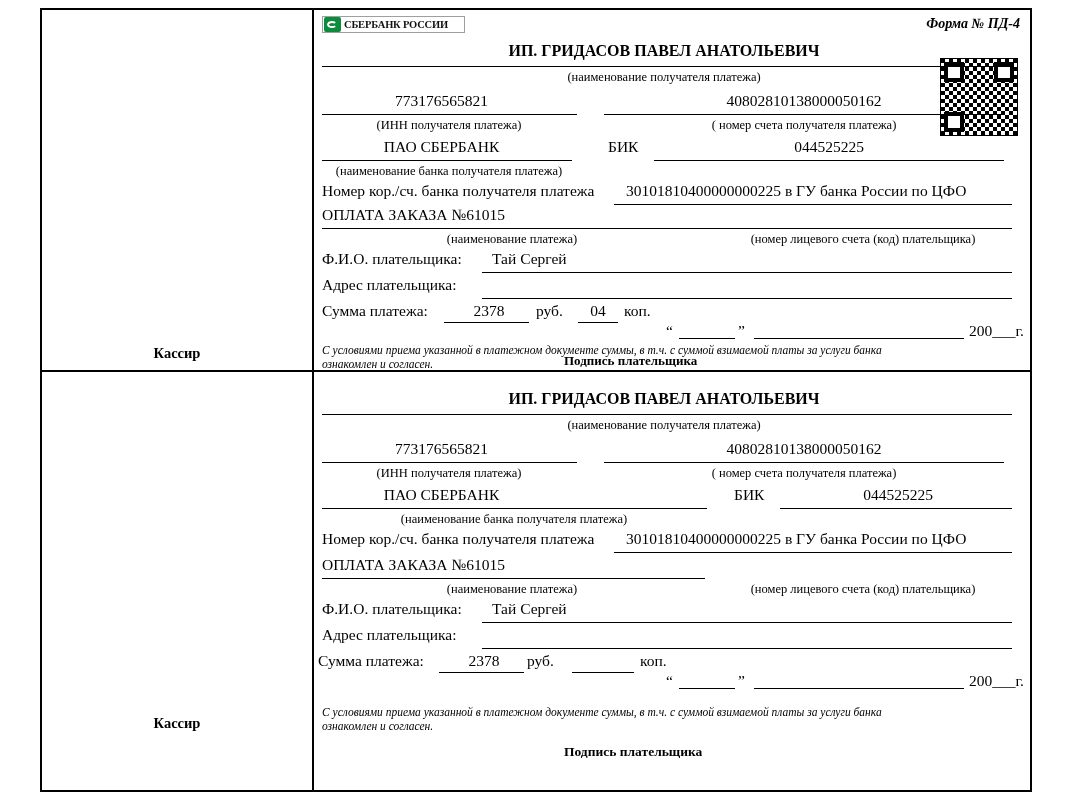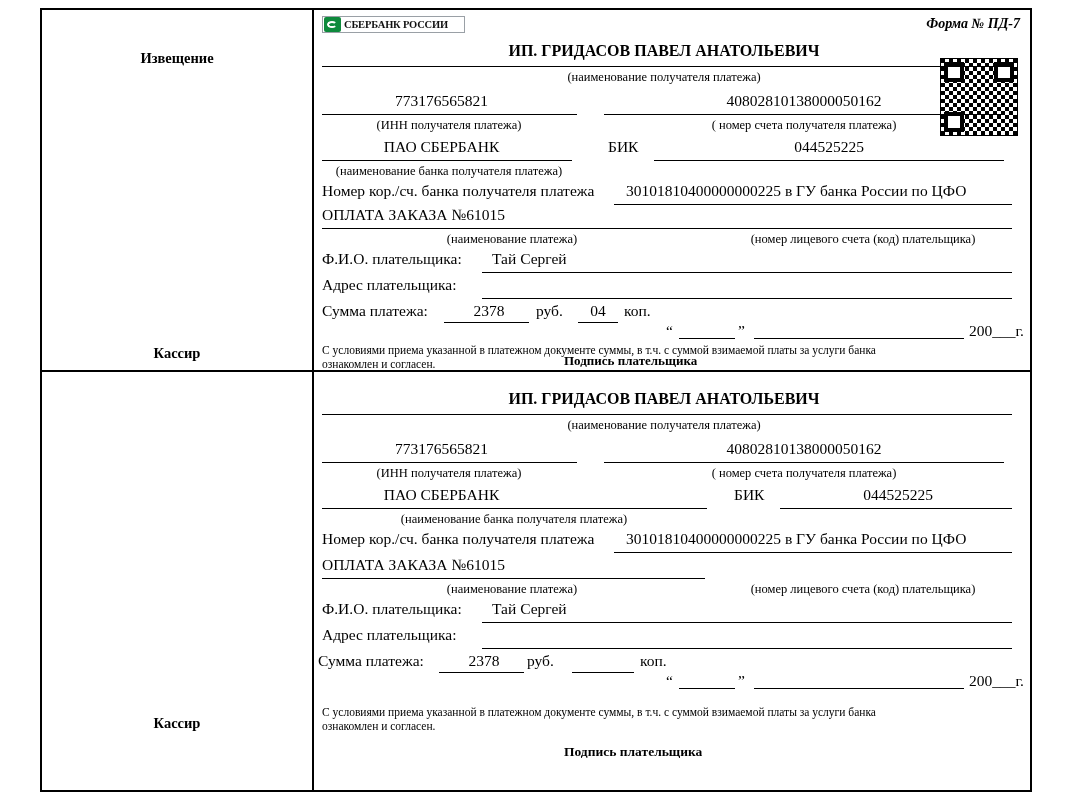--- a/index.html
+++ b/index.html
@@ -82,20 +82,21 @@
     font-size: 15.5px;
   }
   .lbl {
     font-size: 15.5px;
   }
   .bold {
     font-weight: bold;
   }
   .small {
     font-size: 11.5px;
+    font-style: italic;
   }
 
   
   .sber-logo {
     position: absolute;
     left: 8px;
     top: 6px;
     width: 143px;
     height: 17px;
     border: 1px solid #9aa0a6;
@@ -173,32 +174,31 @@
 </style>
 </head>
 <body>
 
 <div class="page">
   <div class="form">
 
     <div class="half top">
 
       <div class="left-col">
-        <div class="left-label" style="top:40px;">Извещение</div>
         <div class="left-label" style="top:335px;">Кассир</div>
       </div>
 
       <div class="right-col">
 
         <div class="sber-logo">
           <span class="sber-mark"></span>
           <span class="sber-text">СБЕРБАНК РОССИИ</span>
         </div>
 
-        <div class="txt bold" style="right:10px; top:6px; font-size:14px; font-style:italic;">Форма № ПД-7</div>
+        <div class="txt bold" style="right:10px; top:6px; font-size:14px; font-style:italic;">Форма № ПД-4</div>
 
         <div class="qr">
             <span class="qr-bl"></span>
           </div>
 
         <div class="txt bold" style="left:0; top:32px; width:700px; text-align:center; font-size:16px;">ИП. ГРИДАСОВ ПАВЕЛ АНАТОЛЬЕВИЧ</div>
         <div class="line" style="left:8px; top:56px; width:690px;"></div>
         <div class="txt caption" style="left:0; top:60px; width:700px;">(наименование получателя платежа)</div>
 
         <div class="txt fld" style="left:0; top:82px; width:255px; text-align:center;">773176565821</div>

